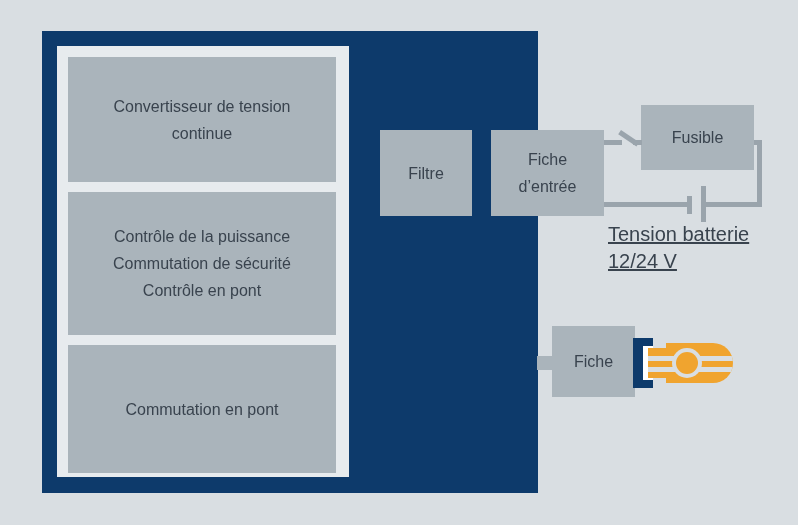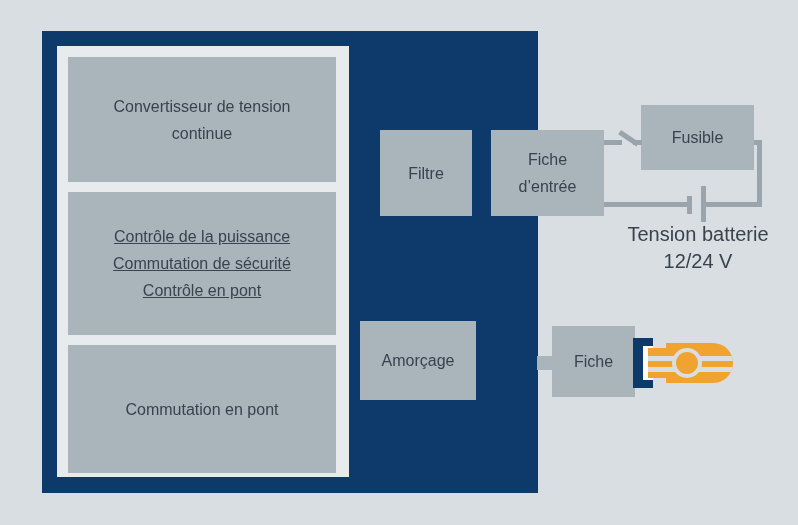--- a/index.html
+++ b/index.html
@@ -23,55 +23,53 @@
     text-align:center;
   }
   .box-label{
     font-size:16px;line-height:27px;
     white-space:pre-line;
     color:#39434e;
   }
   .wire{background:#9aa4ac;}
   .freetext{
     font-size:20px;line-height:27px;
-    text-align:center;white-space:pre-line;
+    white-space:pre-line;
     color:#39434e;
+    text-decoration:underline;
   }
 </style>
 </head>
 <body>
 
 <div class="stage">
 
   <div class="abs navy" style="left:42px;top:31px;width:496px;height:462px;"></div>
 
   <div class="abs panel" style="left:57px;top:46px;width:292px;height:431px;"></div>
 
   <div class="abs gbox" style="left:68px;top:57px;width:268px;height:125px;">
     <span class="box-label">Convertisseur de tension
 continue</span>
   </div>
 
-  <div class="abs gbox" style="left:68px;top:192px;width:268px;height:143px;text-decoration:underline;">
+  <div class="abs gbox" style="left:68px;top:192px;width:268px;height:143px;">
     <span class="box-label">Contrôle de la puissance
 Commutation de sécurité
 Contrôle en pont</span>
   </div>
 
   <div class="abs gbox" style="left:68px;top:345px;width:268px;height:128px;">
     <span class="box-label">Commutation en pont</span>
   </div>
 
   <div class="abs gbox" style="left:380px;top:130px;width:92px;height:86px;">
     <span class="box-label">Filtre</span>
   </div>
 
-  <div class="abs gbox" style="left:360px;top:321px;width:116px;height:79px;">
-    <span class="box-label">Amorçage</span>
-  </div>
 
   <div class="abs gbox" style="left:491px;top:130px;width:113px;height:86px;">
     <span class="box-label">Fiche
 d’entrée</span>
   </div>
 
   <div class="abs gbox" style="left:641px;top:105px;width:113px;height:65px;">
     <span class="box-label">Fusible</span>
   </div>
 

